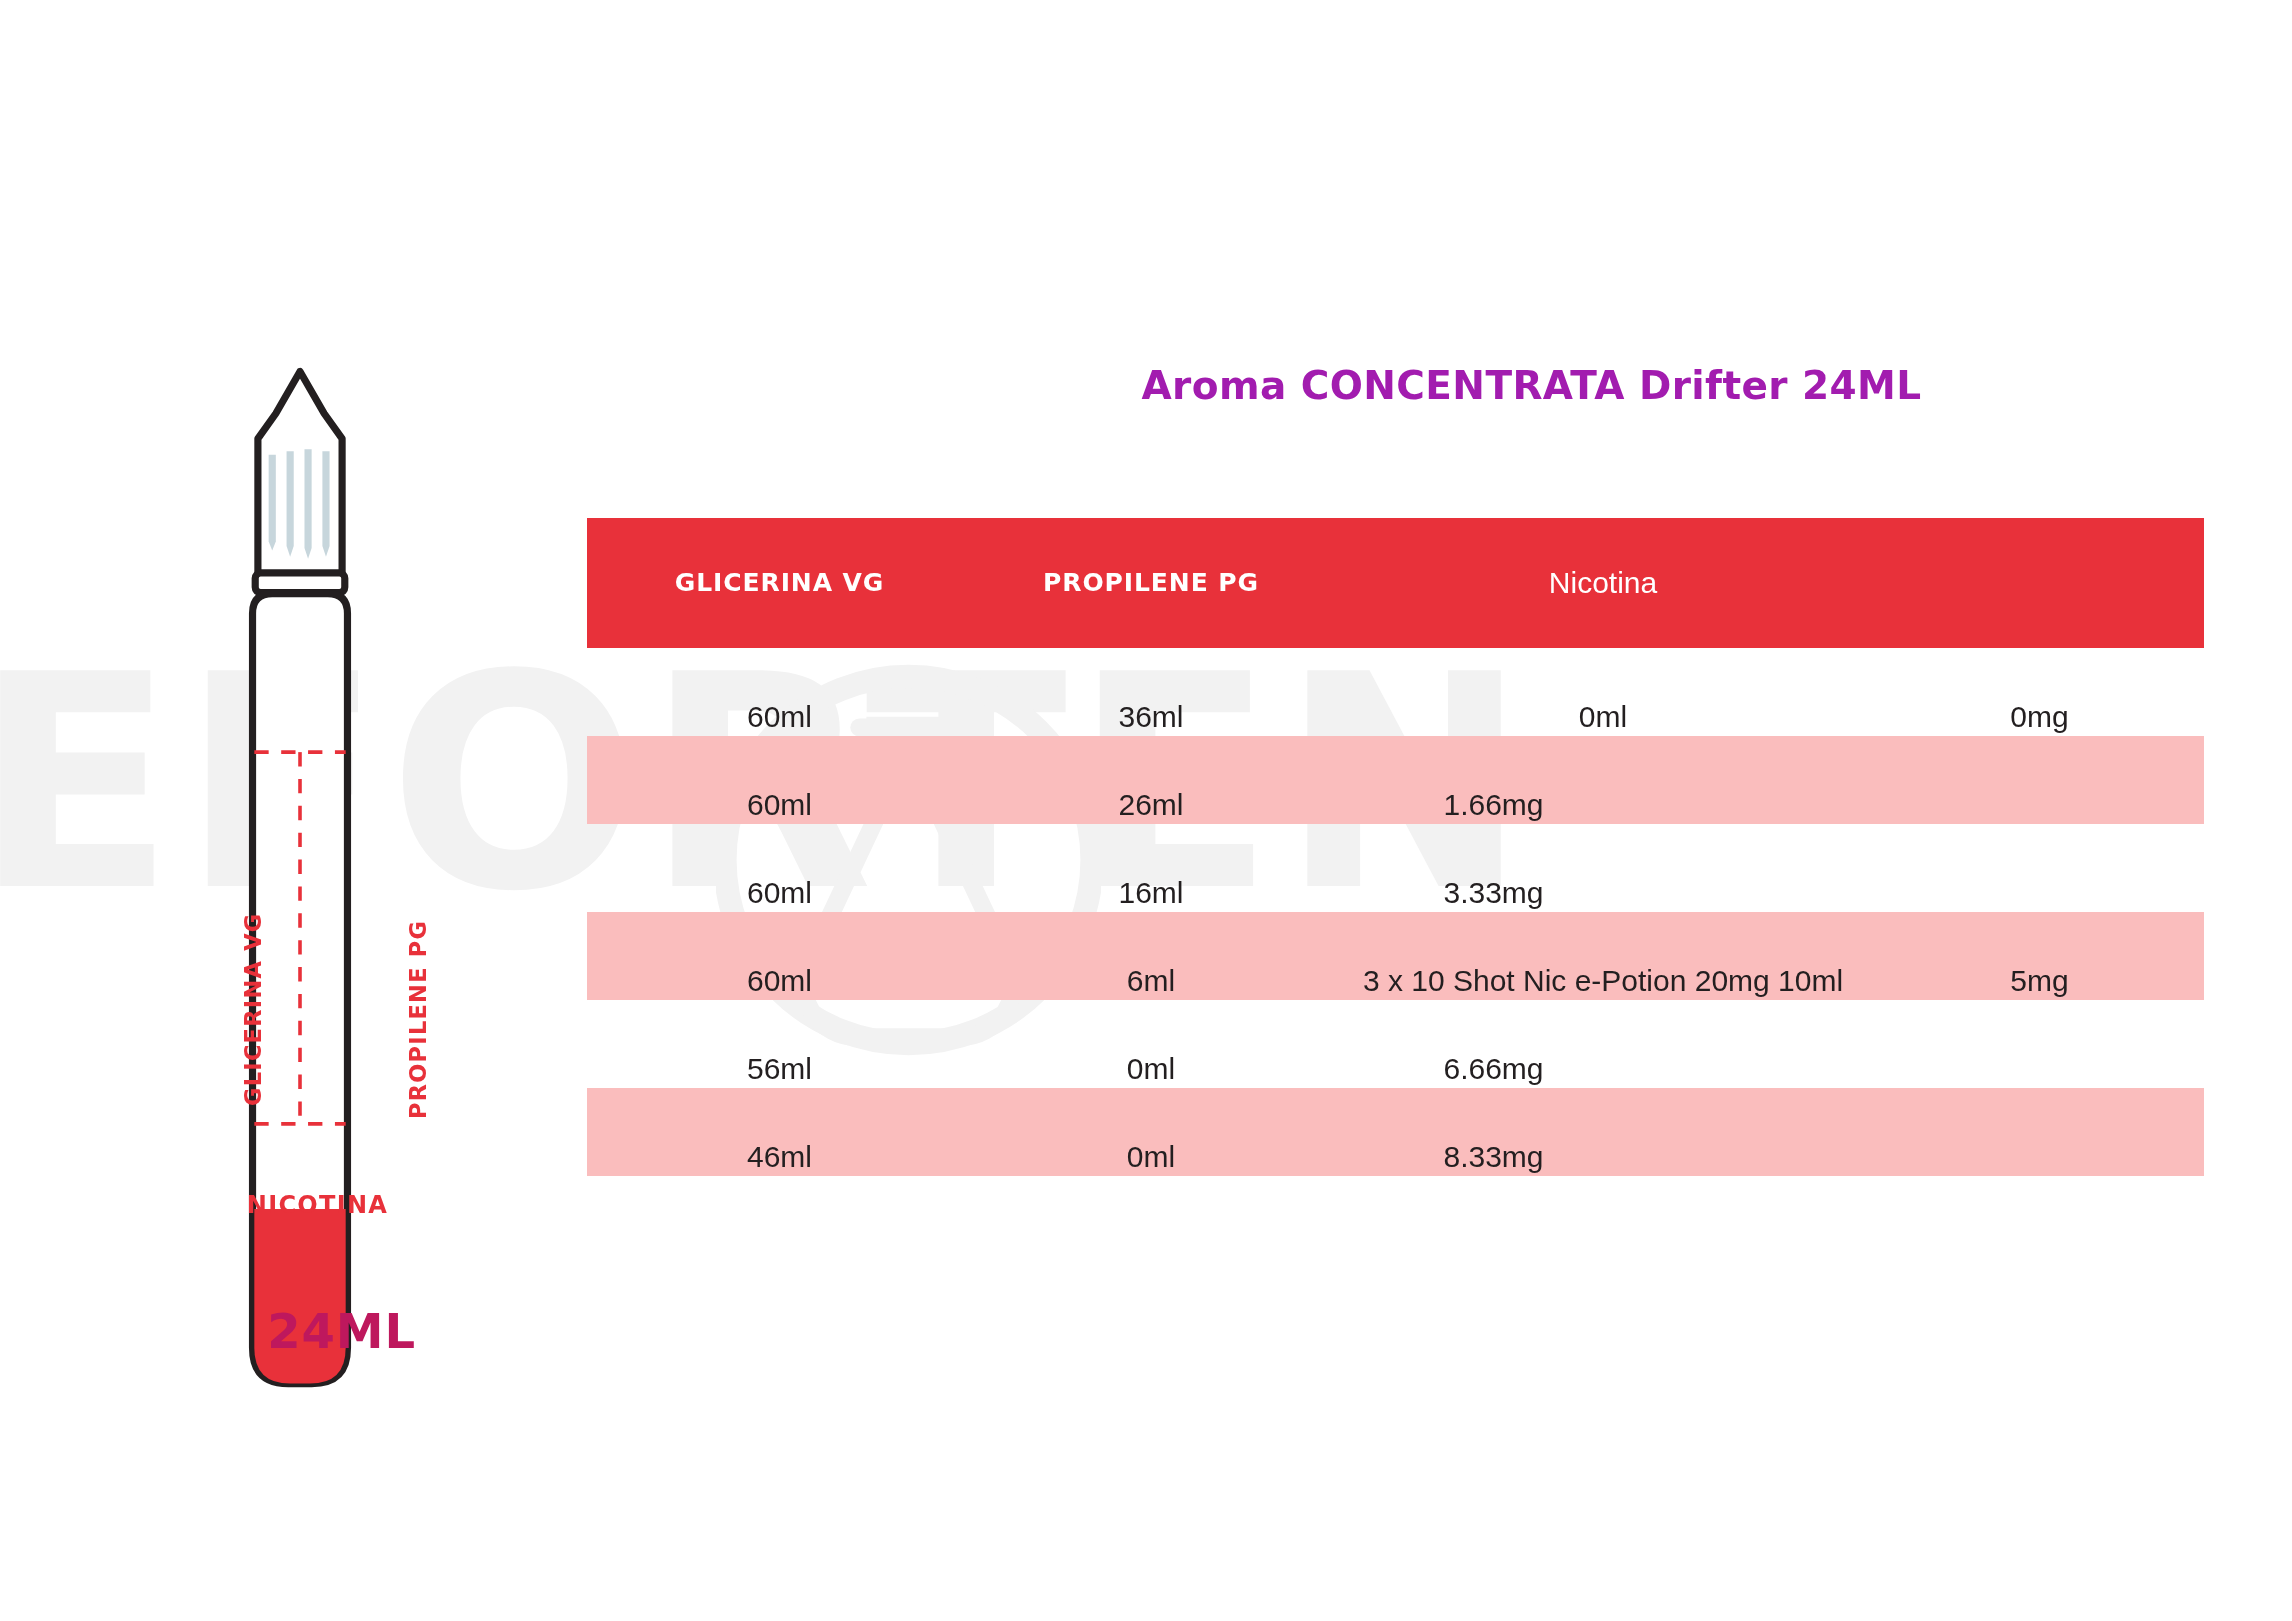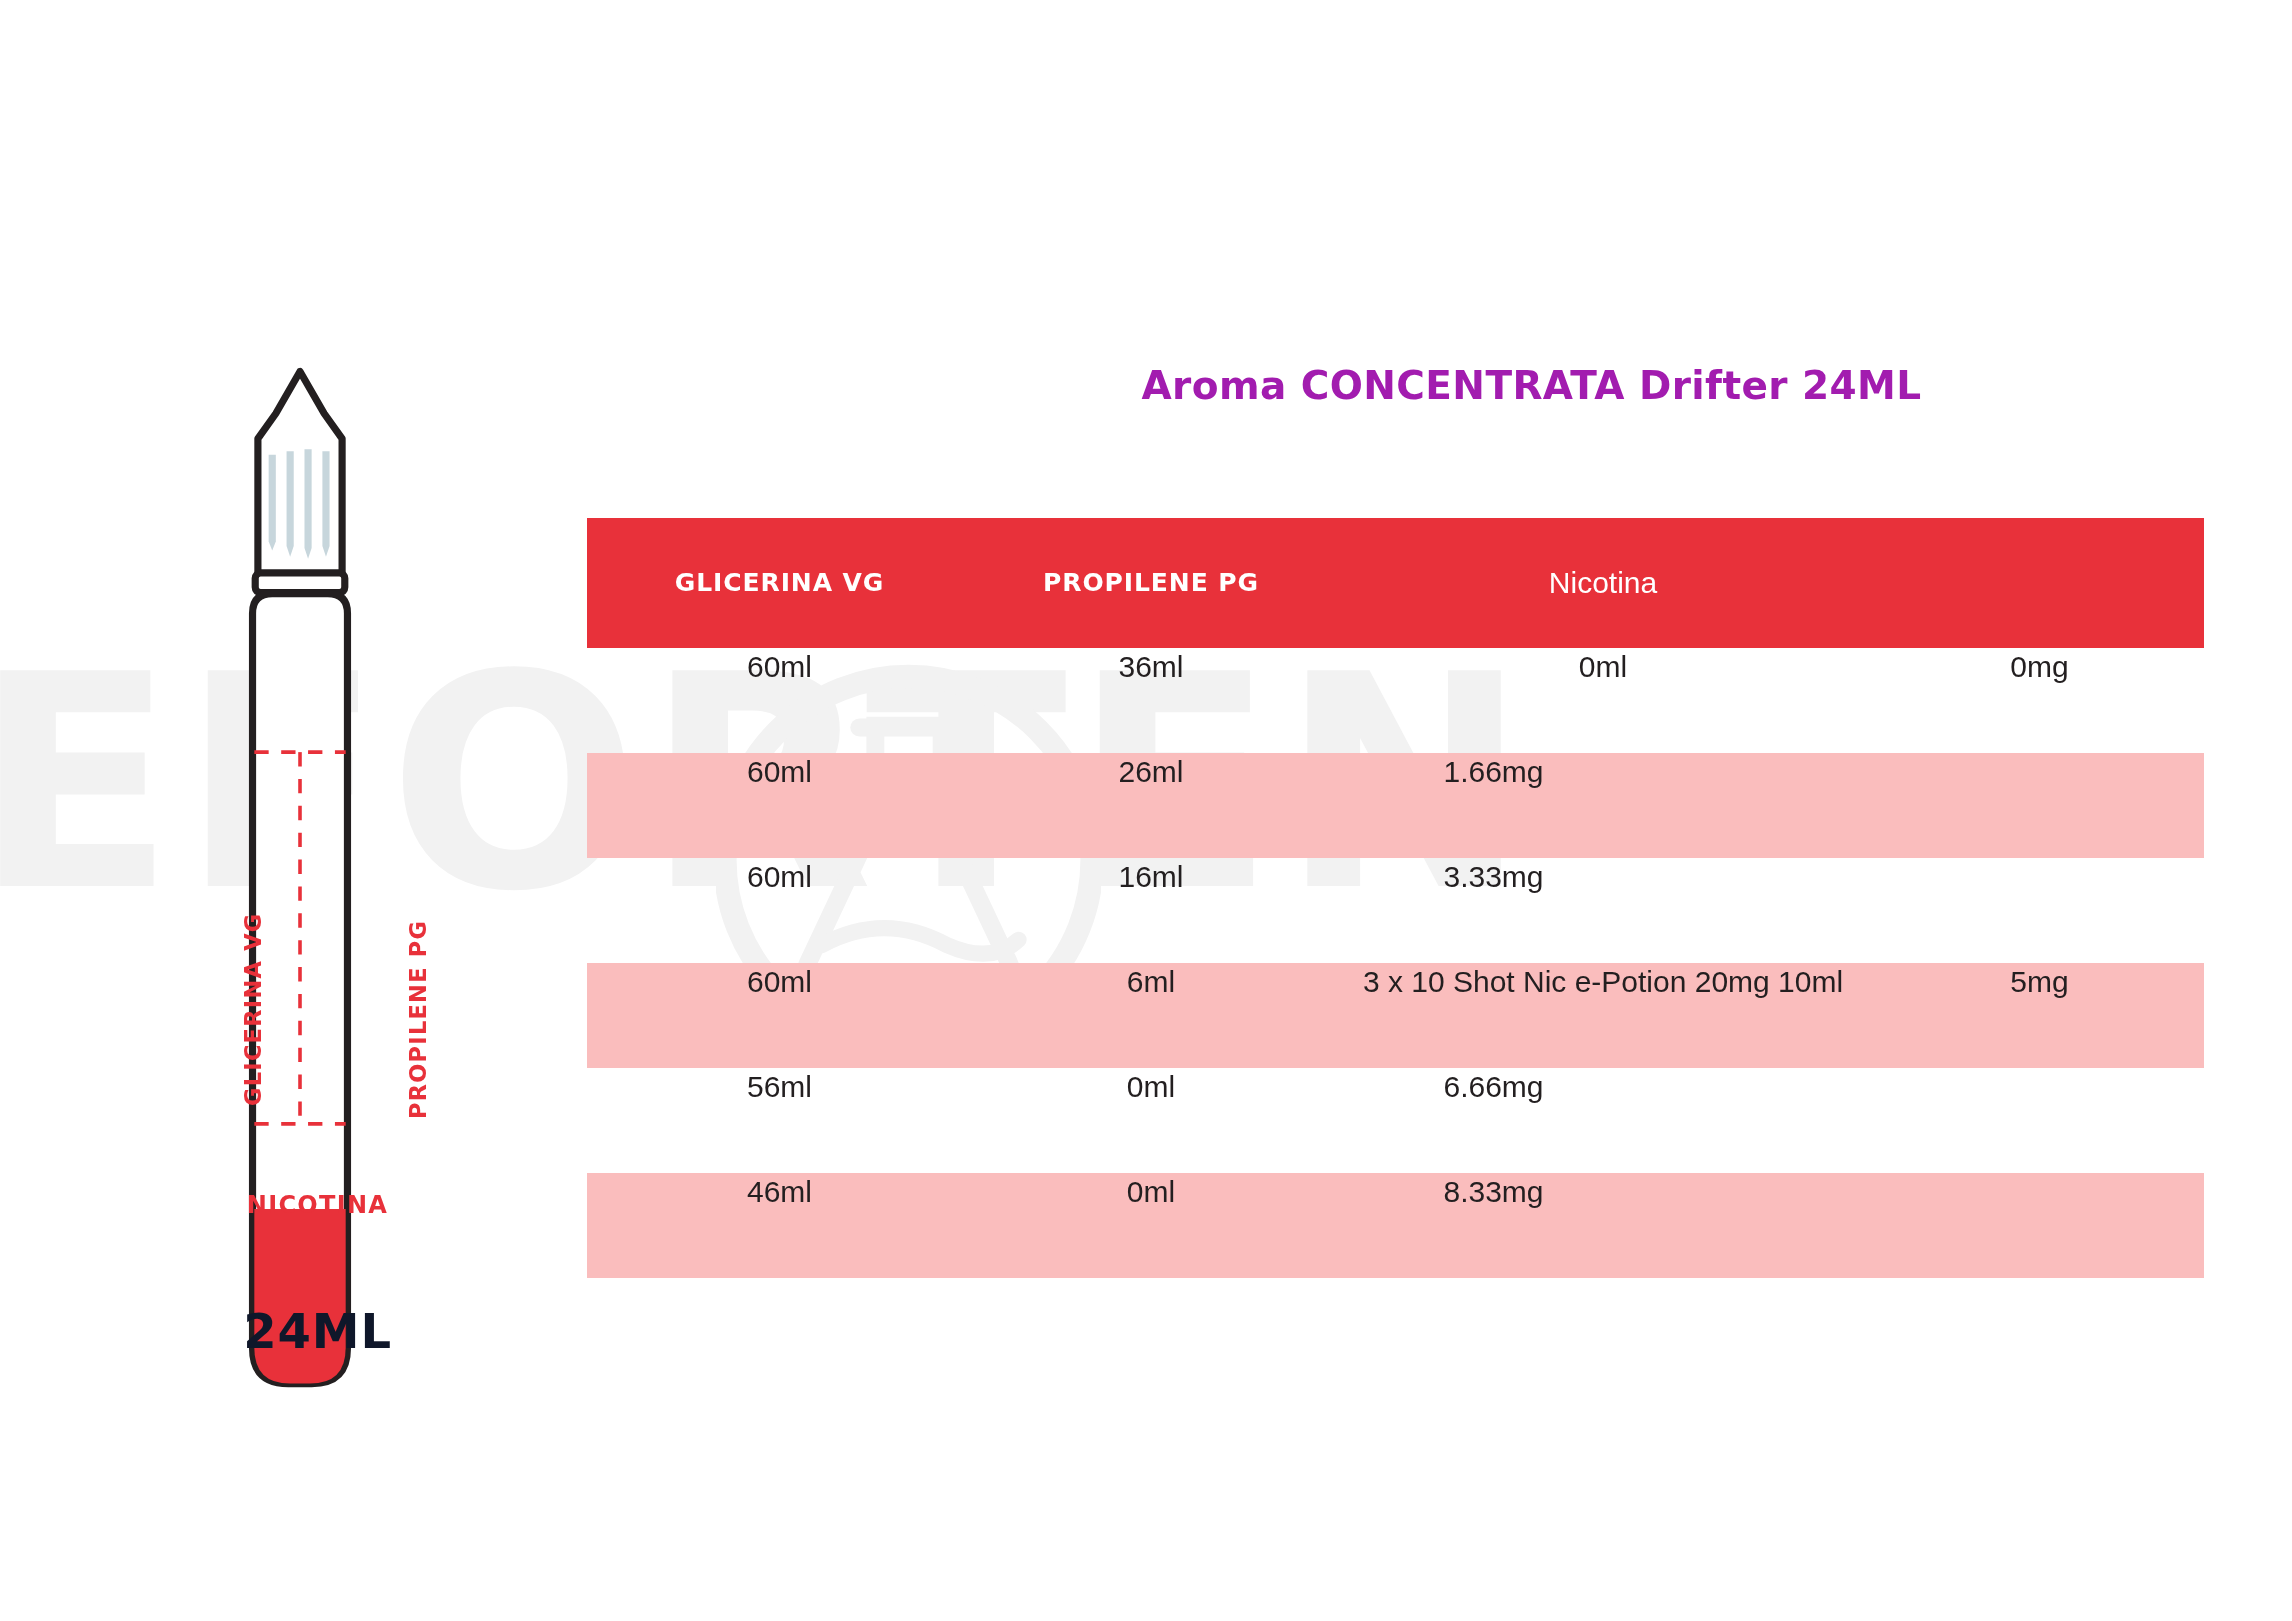--- a/index.html
+++ b/index.html
@@ -85,22 +85,22 @@
     font-size: 24px;
     letter-spacing: 1.3px;
     font-family: "DejaVu Sans", sans-serif;
     z-index: 3;
   }
   .volume-label {
     position: absolute;
     left: 219px;
     top: 1303px;
     width: 197px;
-    text-align: center;
-    color: #0f172a;
+    text-align: right;
+    color: #be185d;
     font-weight: 700;
     font-size: 48px;
     letter-spacing: 0.9px;
     font-family: "DejaVu Sans", sans-serif;
     z-index: 4;
   }
 
   
   .title {
     position: absolute;
@@ -145,22 +145,22 @@
     font-size: 30px;
     letter-spacing: 0;
   }
   .col-vg   { width: 385px; }
   .col-pg   { width: 358px; }
   .col-nic  { width: 546px; }
   .col-conc { width: 327px; }
 
   .row {
     display: flex;
-    align-items: flex-start;
-    height: 105px;
+    align-items: flex-end;
+    height: 88px;
     font-size: 30px;
     color: #231f20;
   }
   .row.alt { background: #fabdbd; }
   .cell {
     text-align: center;
     line-height: 1.28;
   }
   .cell.vg   { width: 385px; }
   .cell.pg   { width: 358px; }

